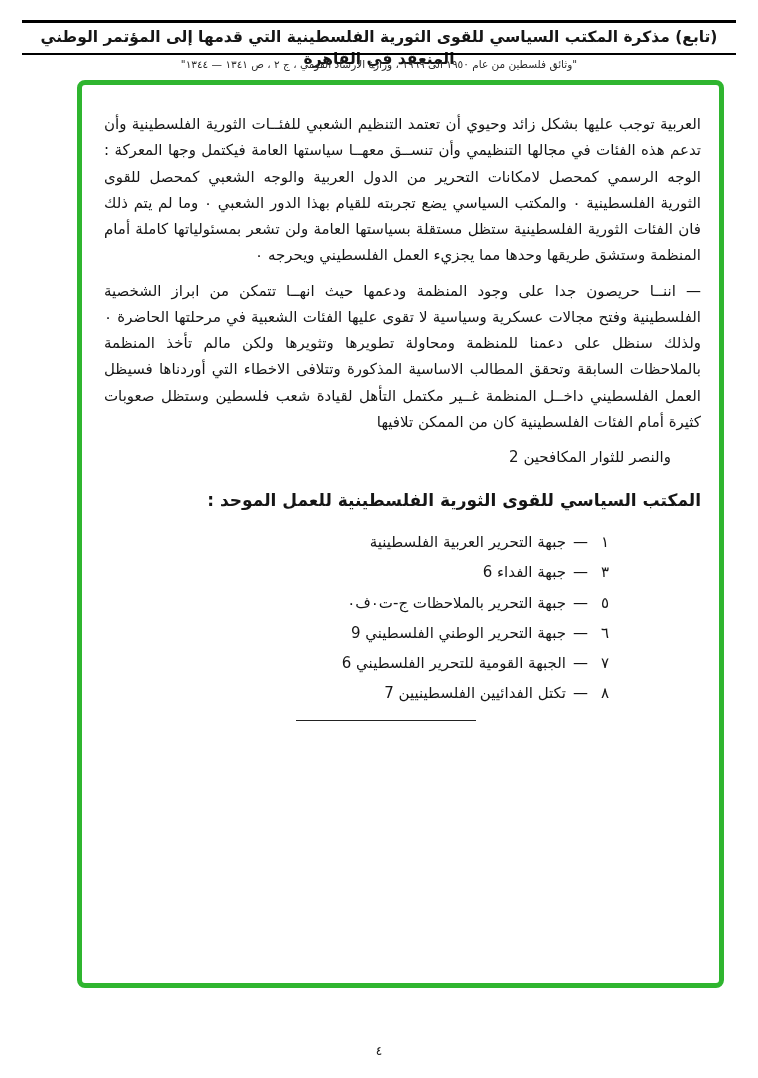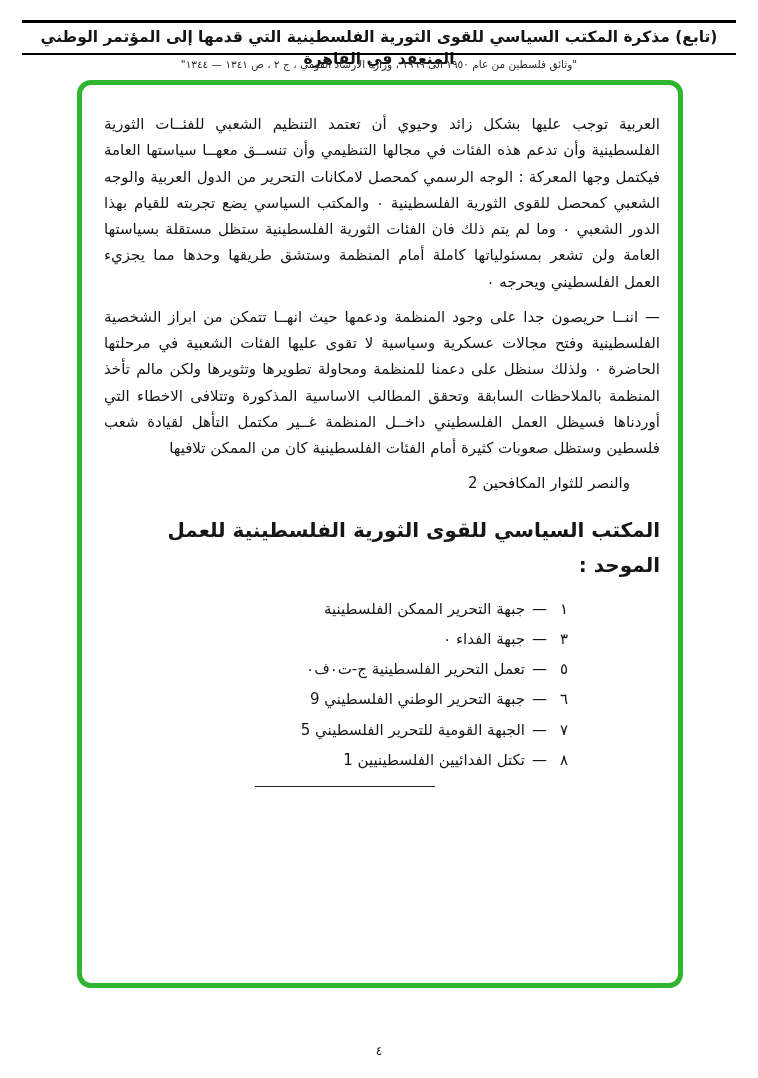--- a/index.html
+++ b/index.html
@@ -30,34 +30,35 @@
     position:absolute; top:58px; left:0; width:758px;
     direction:rtl; text-align:center;
     font-size:10.5px; color:#2b2b2b;
   }
 
   
   .green-box {
     position:absolute; top:80px; left:77px;
     width:596px; height:898px;
     border:5px solid #2fb52f;
-    border-radius:14px;
+    border-radius:8px;
     background:#ffffff;
+    padding-left:41px;
   }
   .content {
     position:absolute; top:26px; left:22px; right:18px;
     direction:rtl; text-align:justify;
     font-size:15px; line-height:1.75;
   }
   .para { margin:0 0 9px 0; }
   .indent { text-indent:26px; }
   .victory { margin:2px 0 0 0; text-indent:30px; }
 
   .list-heading {
-    font-size:20px; font-weight:bold;
+    font-size:17px; font-weight:bold;
     text-align:right; margin:16px 0 16px 0;
   }
   .groups { list-style:none; margin:0; padding:0 92px 0 0; }
   .group-item { line-height:1.35; margin-bottom:10px; font-size:15px; text-align:right; }
   .group-item .num { display:inline-block; min-width:14px; }
   .group-item .dash { margin:0 7px; }
 
   .footnote-rule {
     width:180px; border-top:1.5px solid #222;
     margin:16px 225px 0 0;
@@ -83,36 +84,36 @@
     <div class="content">
 
       <p class="para">العربية توجب عليها بشكل زائد وحيوي أن تعتمد التنظيم الشعبي للفئــات الثورية الفلسطينية وأن تدعم هذه الفئات في مجالها التنظيمي وأن تنســق معهــا سياستها العامة فيكتمل وجها المعركة : الوجه الرسمي كمحصل لامكانات التحرير من الدول العربية والوجه الشعبي كمحصل للقوى الثورية الفلسطينية ٠ والمكتب السياسي يضع تجربته للقيام بهذا الدور الشعبي ٠ وما لم يتم ذلك فان الفئات الثورية الفلسطينية ستظل مستقلة بسياستها العامة ولن تشعر بمسئولياتها كاملة أمام المنظمة وستشق طريقها وحدها مما يجزيء العمل الفلسطيني ويحرجه ٠</p>
       <p class="para">—  اننــا حريصون جدا على وجود المنظمة ودعمها حيث انهــا تتمكن من ابراز الشخصية الفلسطينية وفتح مجالات عسكرية وسياسية لا تقوى عليها الفئات الشعبية في مرحلتها الحاضرة ٠ ولذلك سنظل على دعمنا للمنظمة ومحاولة تطويرها وتثويرها ولكن مالم تأخذ المنظمة بالملاحظات السابقة وتحقق المطالب الاساسية المذكورة وتتلافى الاخطاء التي أوردناها فسيظل العمل الفلسطيني داخــل المنظمة غــير مكتمل التأهل لقيادة شعب فلسطين وستظل صعوبات كثيرة أمام الفئات الفلسطينية كان من الممكن تلافيها</p>
       <p class="para victory">والنصر للثوار المكافحين 2</p>
 
       <h3 class="list-heading">المكتب السياسي للقوى الثورية الفلسطينية للعمل الموحد :</h3>
 
       <ol class="groups">
         <li class="group-item">
-          <span class="num">١</span><span class="dash">—</span><span class="txt">جبهة التحرير الممكن الفلسطينية</span>
+          <span class="num">١</span><span class="dash">—</span><span class="txt">جبهة التحرير العربية الفلسطينية</span>
         </li>
         <li class="group-item">
-          <span class="num">٣</span><span class="dash">—</span><span class="txt">جبهة الفداء ٠</span>
+          <span class="num">٣</span><span class="dash">—</span><span class="txt">جبهة الفداء 6</span>
         </li>
         <li class="group-item">
-          <span class="num">٥</span><span class="dash">—</span><span class="txt">تعمل التحرير الفلسطينية ج-ت٠ف٠</span>
+          <span class="num">٥</span><span class="dash">—</span><span class="txt">جبهة التحرير بالملاحظات ج-ت٠ف٠</span>
         </li>
         <li class="group-item">
           <span class="num">٦</span><span class="dash">—</span><span class="txt">جبهة التحرير الوطني الفلسطيني 9</span>
         </li>
         <li class="group-item">
-          <span class="num">٧</span><span class="dash">—</span><span class="txt">الجبهة القومية للتحرير الفلسطيني 5</span>
+          <span class="num">٧</span><span class="dash">—</span><span class="txt">الجبهة القومية للتحرير الفلسطيني 6</span>
         </li>
         <li class="group-item">
-          <span class="num">٨</span><span class="dash">—</span><span class="txt">تكتل الفدائيين الفلسطينيين 1</span>
+          <span class="num">٨</span><span class="dash">—</span><span class="txt">تكتل الفدائيين الفلسطينيين 7</span>
         </li>
       </ol>
 
       <div class="footnote-rule"></div>
 
     </div>
   </div>
 
   <div class="page-number">٤</div>
 

